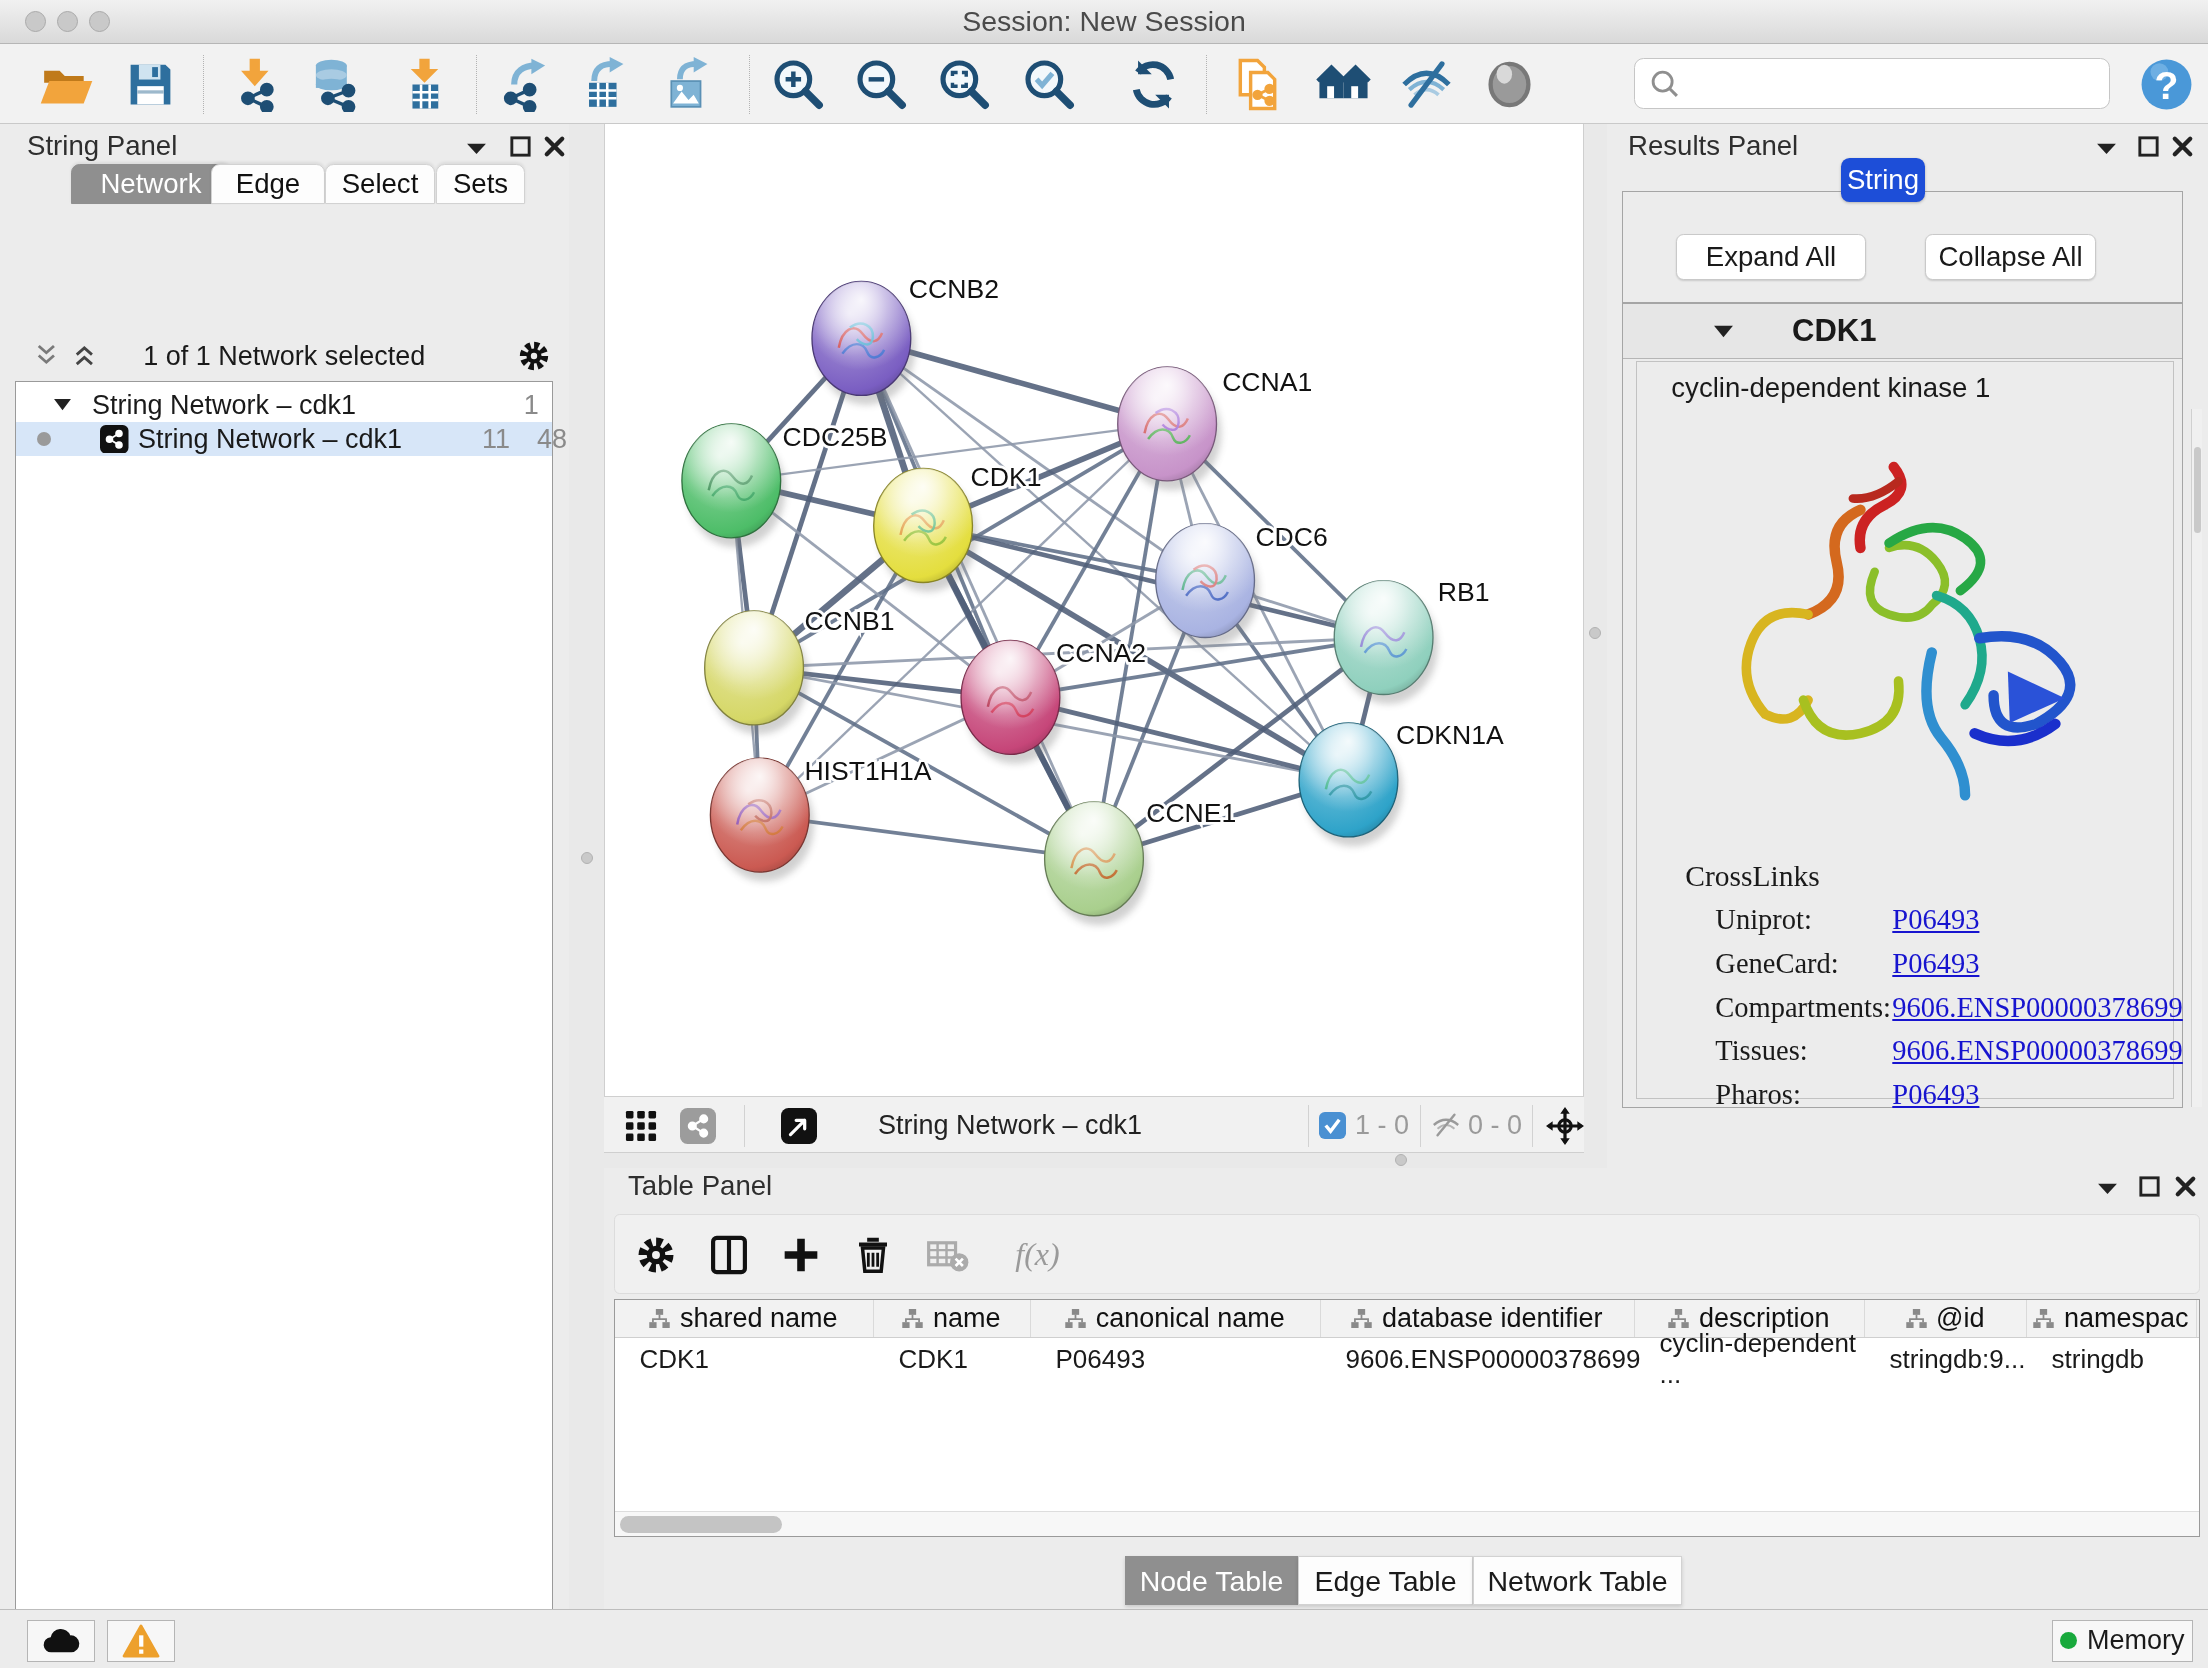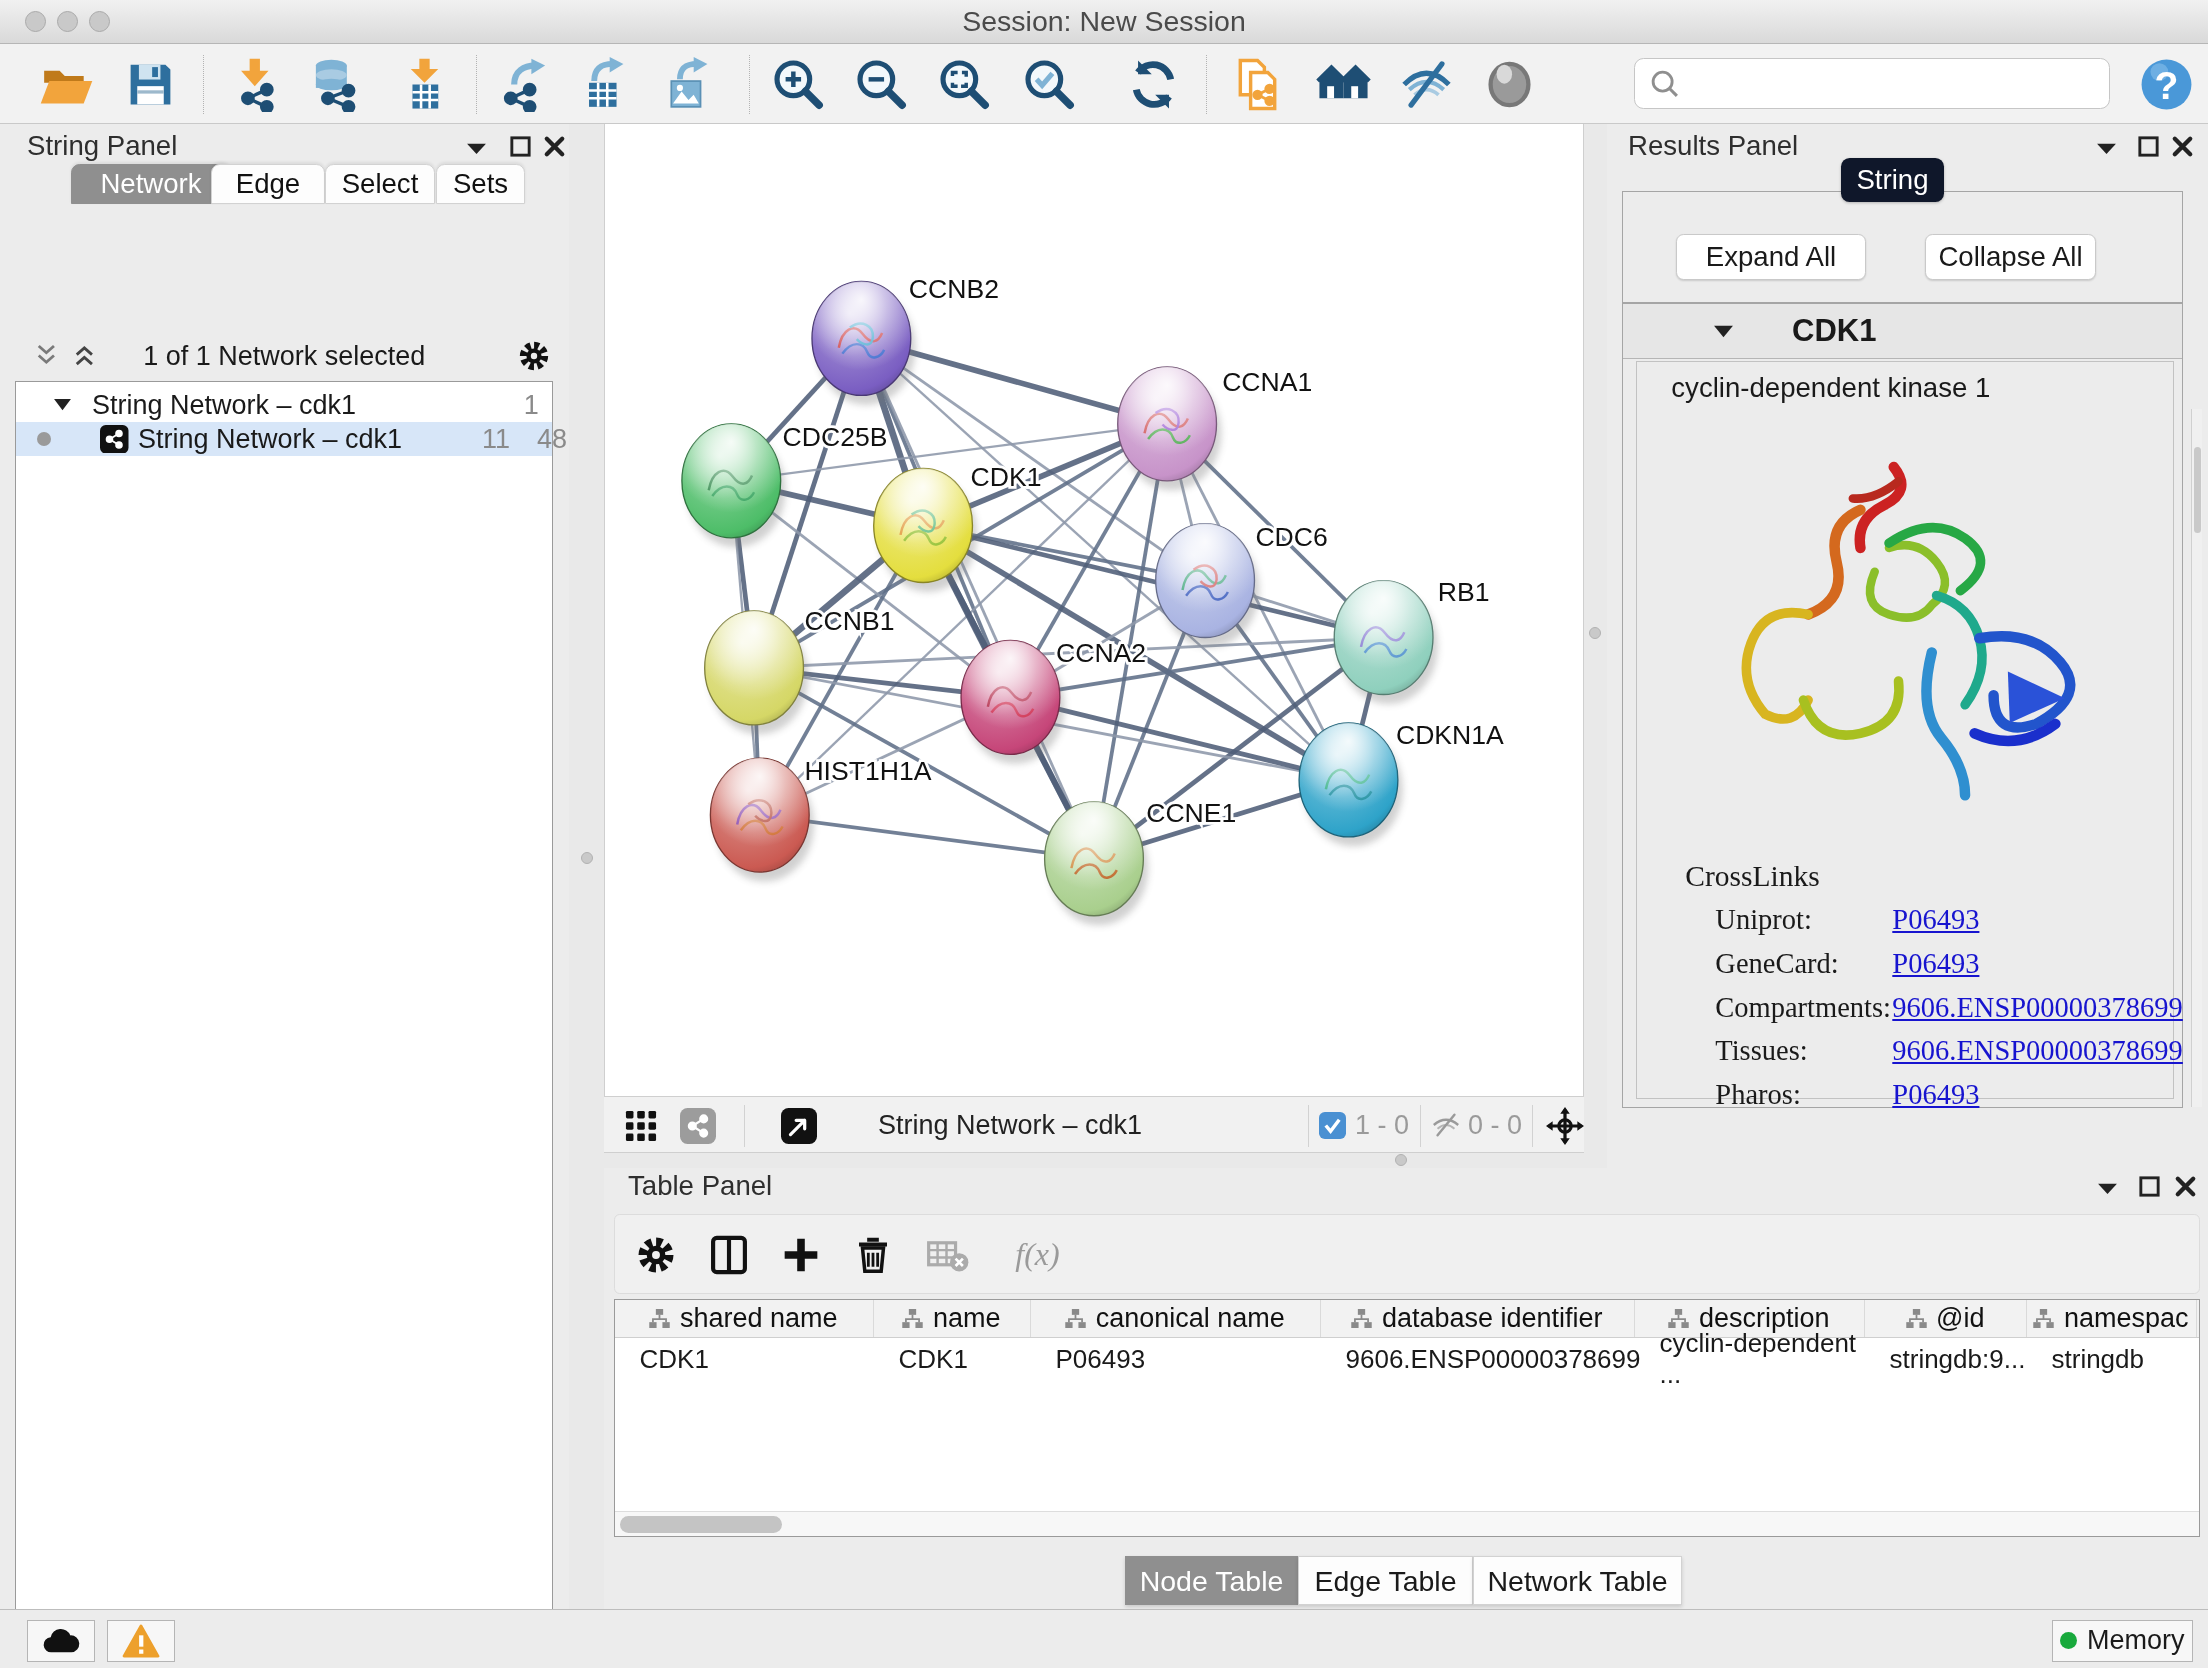--- a/index.html
+++ b/index.html
@@ -45,21 +45,21 @@
   #net-toolbar { left:604px; top:1096px; width:980px; height:57px; background:#f1f1f1;
     border:1px solid #cfcfcf; border-left:none; border-right:none; }
   .ntsep { position:absolute; top:7.6px; height:42px; border-left:1px solid #d2d2d2; }
   .splitter-dot { position:absolute; width:12.4px; height:12.4px; border-radius:50%; background:#c9c9c9; border:1px solid #b2b2b2; }
 
   
   #results-panel { left:1607px; top:124px; width:601px; height:1044px; background:#ececec; }
   .rp-box { position:absolute; left:15px; width:561px; background:#ececec; border:1.9px solid #a5a5a5; }
   .rp-btn { position:absolute; top:42px; height:46px; background:#fff; border:1px solid #c9c9c9;
     border-radius:7.6px; font-size:27.6px; text-align:center; line-height:44px; box-shadow:0 1px 1.9px rgba(0,0,0,.15); }
-  #string-tab { position:absolute; left:234px; top:34px; width:103px; height:44px; background:#0f172a;
+  #string-tab { position:absolute; left:234px; top:34px; width:84px; height:44px; background:#1d4ed8;
     border-radius:8.6px; color:#fff; font-size:27.6px; text-align:center; line-height:44px;
     box-shadow:0 1px 2.9px rgba(0,0,0,.25); z-index:3; }
   #gene-header { position:absolute; left:0; top:0; width:100%; height:55px; background:#e6e6e6;
     border-bottom:1px solid #b5b5b5; }
   .serif { font-family:"Liberation Serif", serif; }
   .xl-label { font-size:28.5px; }
   .xl-link { font-size:28.5px; color:#1714cf; text-decoration:underline; }
 
   
   #table-panel { left:604px; top:1168px; width:1605px; height:441px; background:#ececec; }

